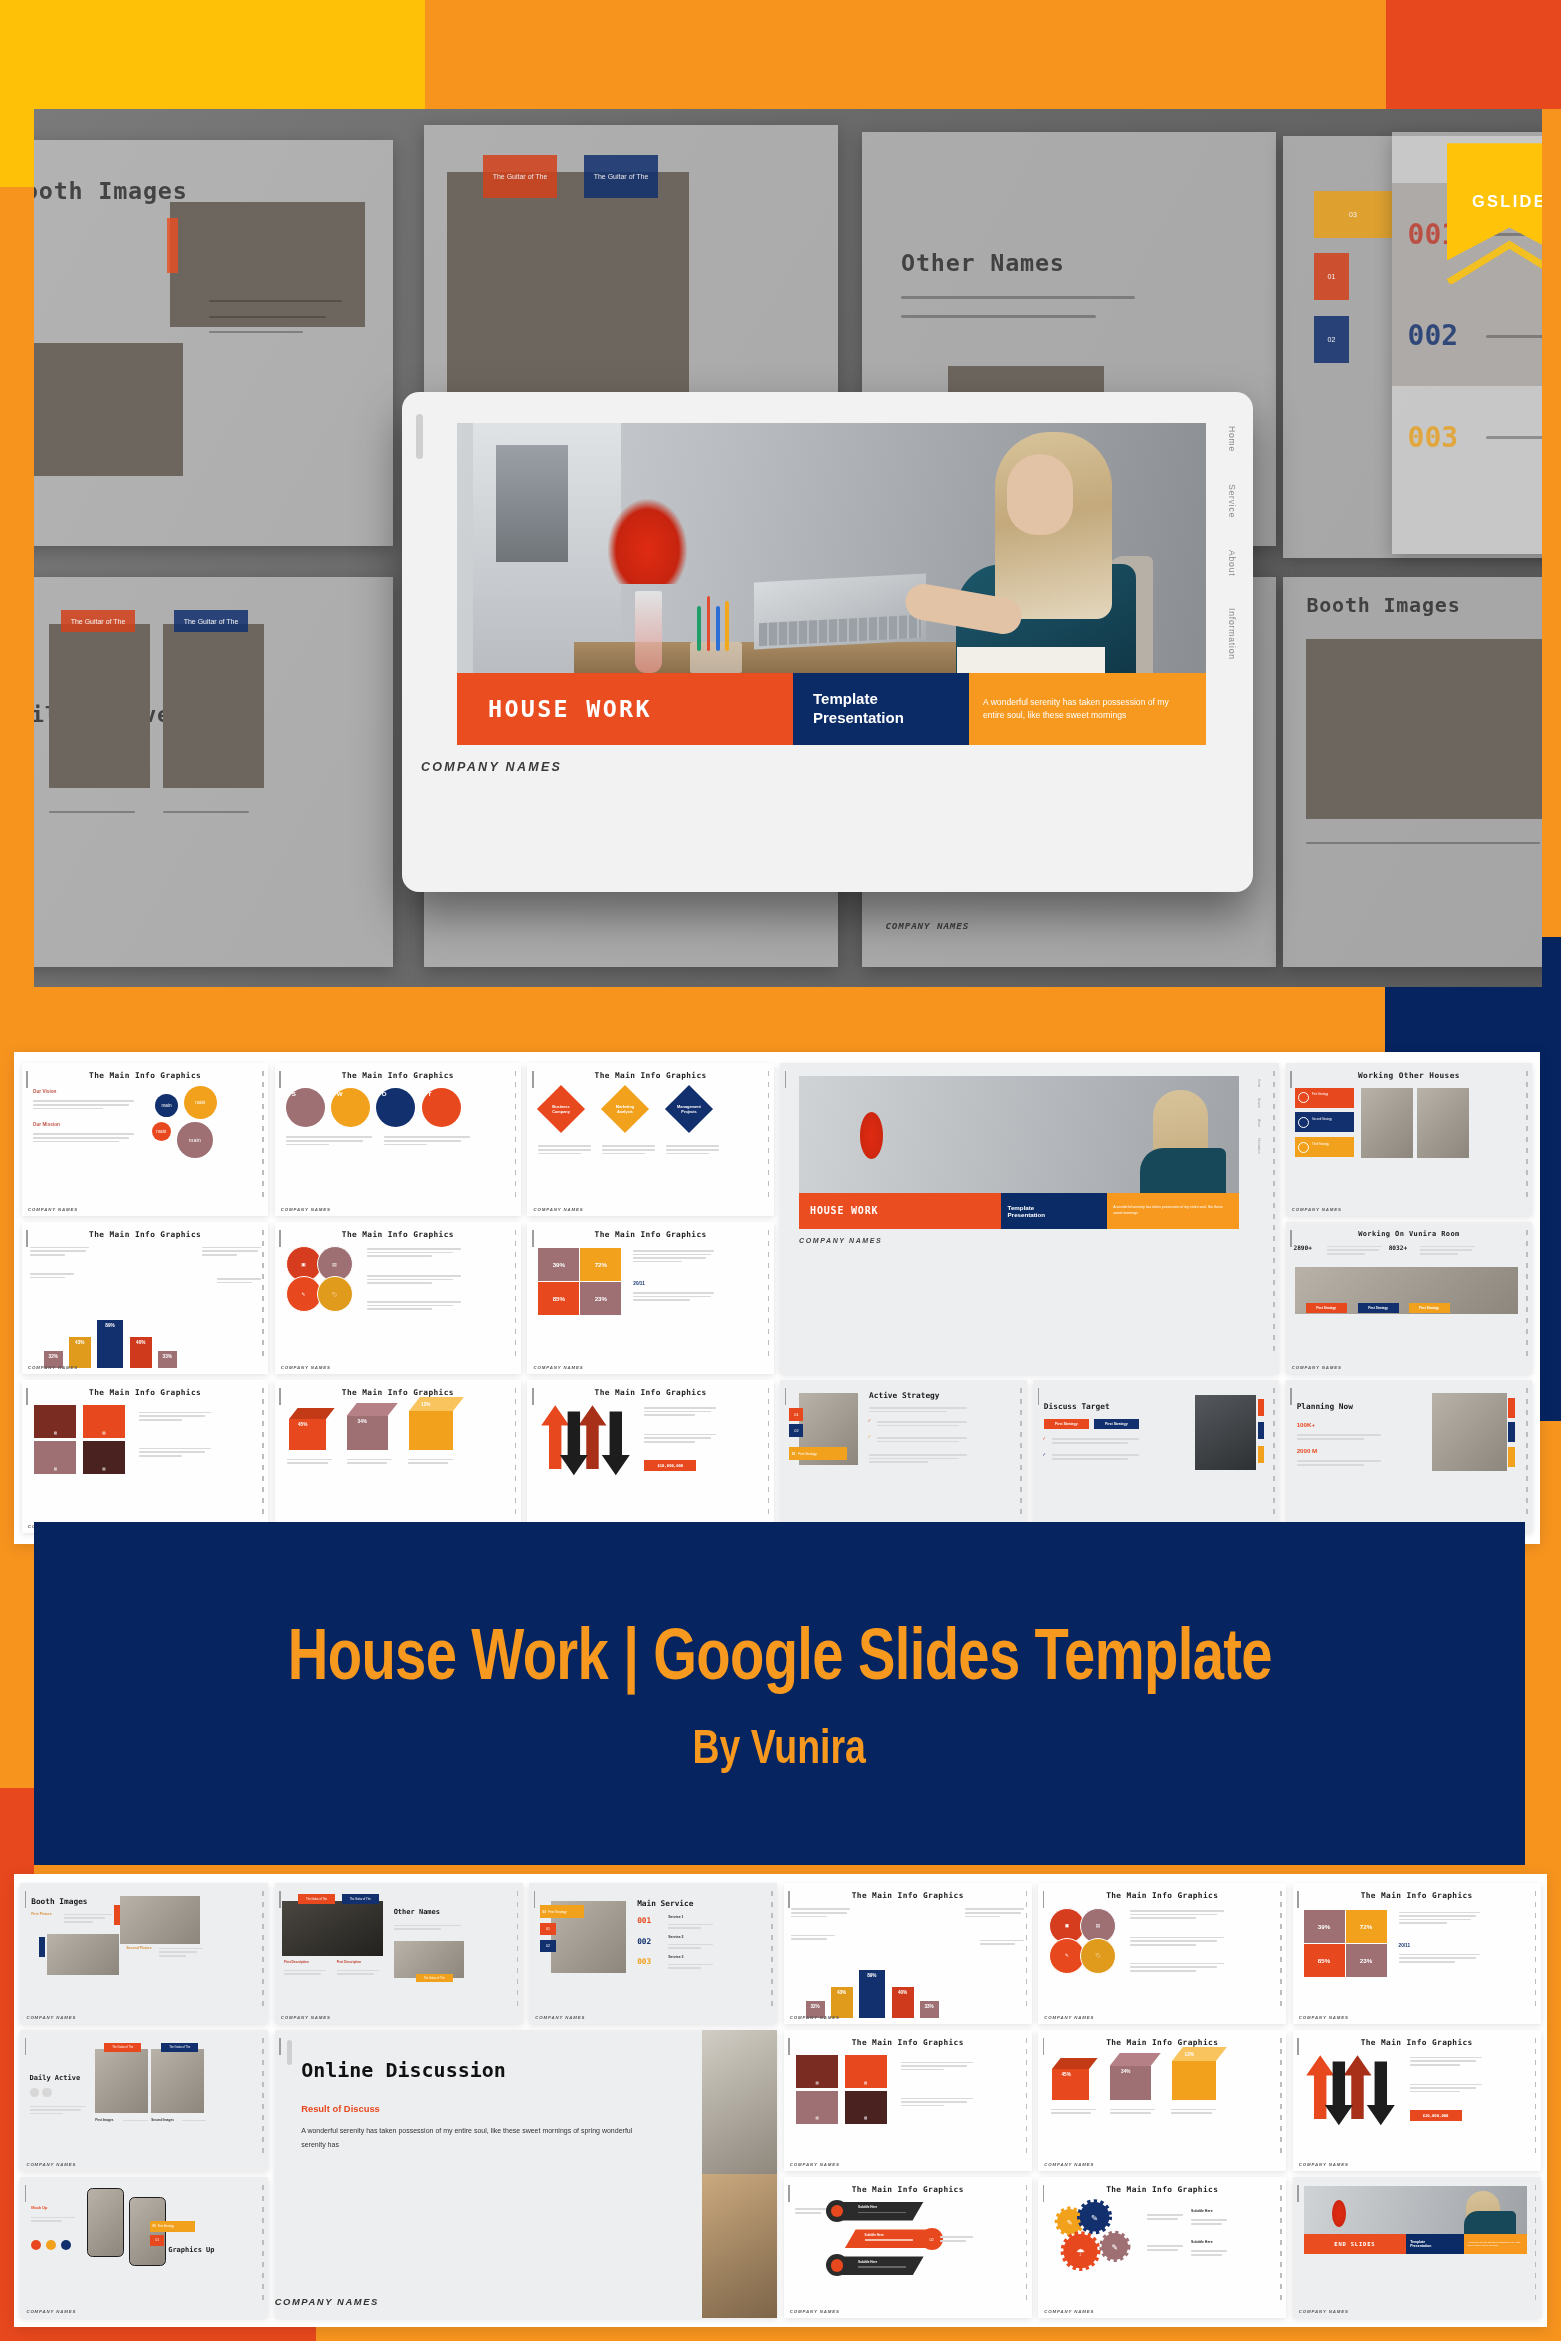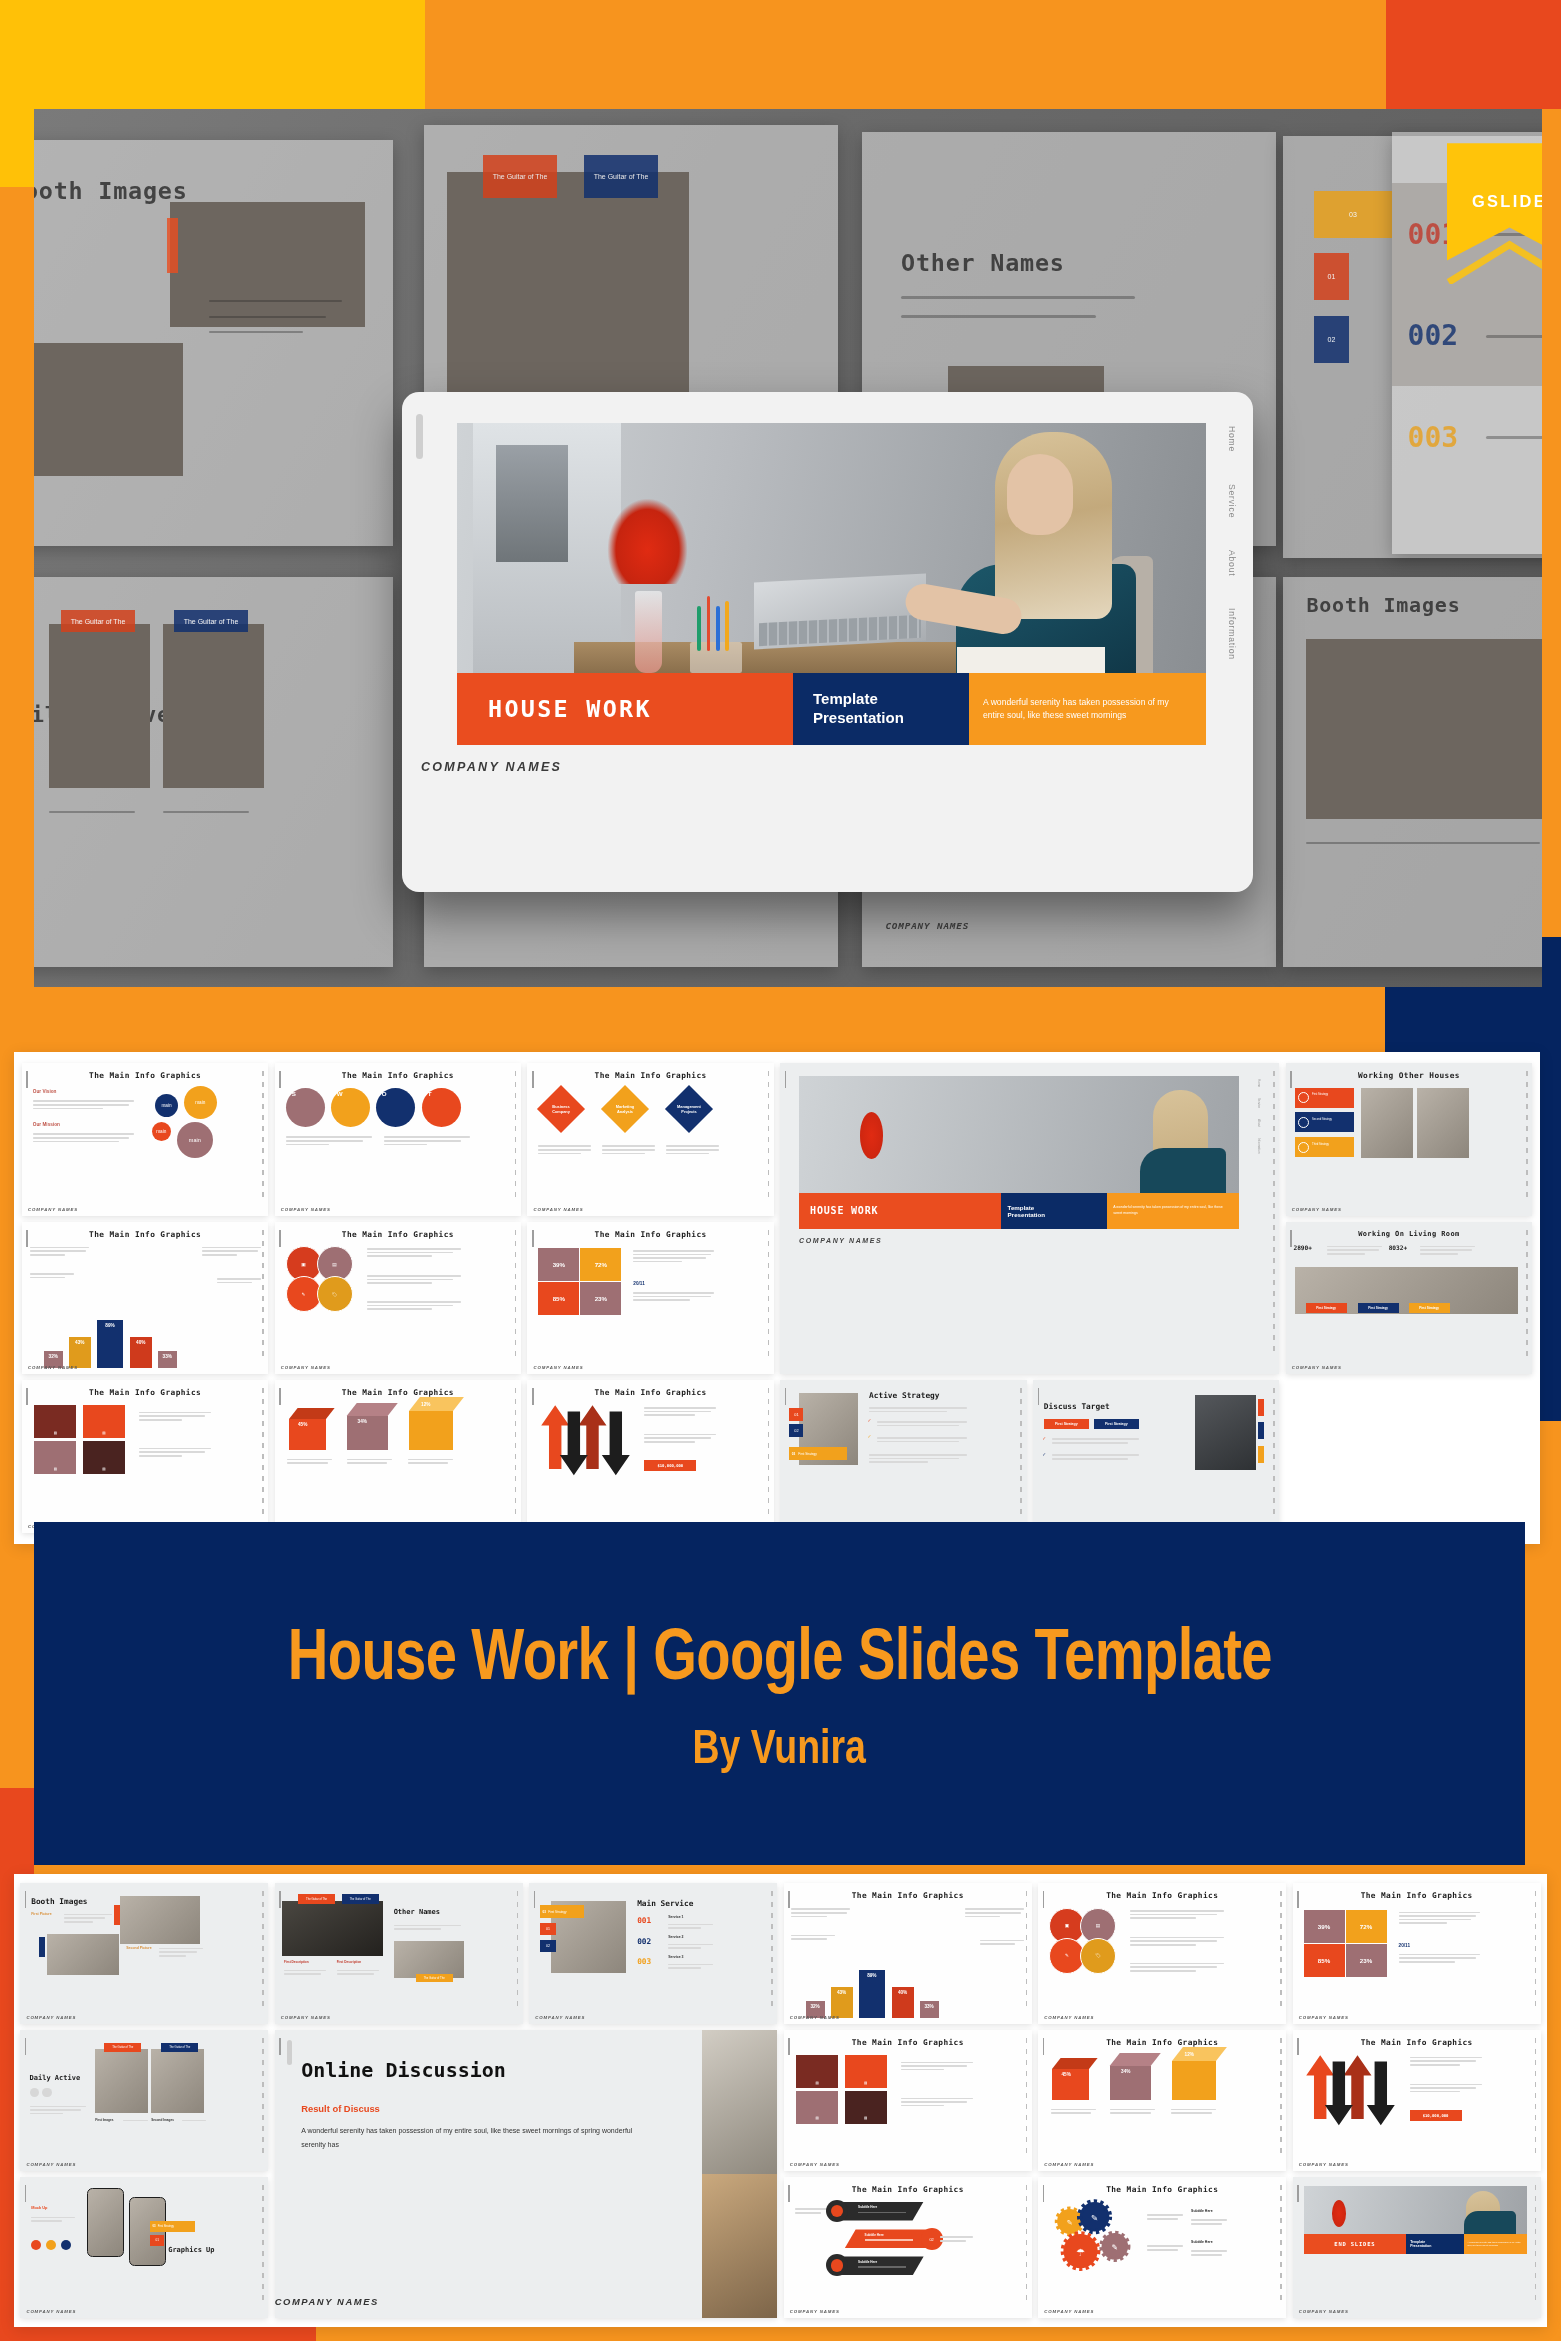--- a/index.html
+++ b/index.html
@@ -550,21 +550,21 @@
             <div class="txtline" style="width:96%"></div>
             <div class="txtline" style="width:70%"></div>
           </div>
       </div>
       <div class="ms-foot">COMPANY NAMES</div>
     </div>
 
     <div class="ms gray">
       <div class="ms-tickl"></div>
         <div class="ms-ticks"></div>
-      <div class="ms-title" style="font-size:7px;">Working On Living Room</div>
+      <div class="ms-title" style="font-size:7px;">Working On Vunira Room</div>
       <div class="ms-body">
         <div style="position:absolute;left:7.8px;top:4.7px;font-size:6.2px;font-weight:700;color:#222;font-family:'DejaVu Sans Mono',monospace;">2890+</div>
         <div style="position:absolute;left:41px;top:4.7px;width:55px;">
           <div class="txtline" style="width:100%"></div>
             <div class="txtline" style="width:95%"></div>
             <div class="txtline" style="width:70%"></div>
           </div>
         <div style="position:absolute;left:103px;top:4.7px;font-size:6.2px;font-weight:700;color:#222;font-family:'DejaVu Sans Mono',monospace;">8032+</div>
         <div style="position:absolute;left:134px;top:4.7px;width:55px;">
           <div class="txtline" style="width:100%"></div>
@@ -715,20 +715,42 @@
             <div class="txtline" style="width:80%;margin-left:7.8px;"></div>
           </div>
         <div class="photo" style="position:absolute;right:23.4px;top:3.1px;width:61px;height:75px;background:linear-gradient(150deg,#55585c,#2e3134);"></div>
         <div style="position:absolute;right:15.6px;top:7.8px;width:6.2px;height:17px;background:#E8481E;"></div>
         <div style="position:absolute;right:15.6px;top:31px;width:6.2px;height:17px;background:#12306E;"></div>
         <div style="position:absolute;right:15.6px;top:55px;width:6.2px;height:17px;background:#F2A11C;"></div>
       </div>
       <div class="ms-foot">COMPANY NAMES</div>
     </div>
 
+    <div class="ms gray">
+      <div class="ms-tickl"></div>
+        <div class="ms-ticks"></div>
+      <div class="ms-body" style="margin-top:11px;">
+        <div style="position:absolute;left:11px;top:11px;font-size:7.8px;font-weight:700;font-family:'DejaVu Sans Mono',monospace;color:#1a1a1a;">Planning Now</div>
+        <div style="position:absolute;left:11px;top:30px;font-size:6.2px;font-weight:700;color:#E8481E;">100K+</div>
+        <div style="position:absolute;left:11px;top:41px;width:84px;">
+          <div class="txtline" style="width:100%"></div>
+            <div class="txtline" style="width:80%"></div>
+          </div>
+        <div style="position:absolute;left:11px;top:56px;font-size:6.2px;font-weight:700;color:#E8481E;">2000 M</div>
+        <div style="position:absolute;left:11px;top:67px;width:84px;">
+          <div class="txtline" style="width:100%"></div>
+            <div class="txtline" style="width:80%"></div>
+          </div>
+        <div class="photo" style="position:absolute;right:25px;top:1.6px;width:75px;height:78px;"></div>
+        <div style="position:absolute;right:17px;top:6.2px;width:7px;height:20px;background:#E8481E;"></div>
+        <div style="position:absolute;right:17px;top:31px;width:7px;height:20px;background:#12306E;"></div>
+        <div style="position:absolute;right:17px;top:56px;width:7px;height:20px;background:#F2A11C;"></div>
+      </div>
+      <div class="ms-foot">COMPANY NAMES</div>
+    </div>
 
   </div>
 </div>
 
 <div class="title-banner">
   <div class="tb-title">House Work | Google Slides Template</div>
   <div class="tb-sub">By Vunira</div>
 </div>
 
 <div class="grid-sec grid-bot">

